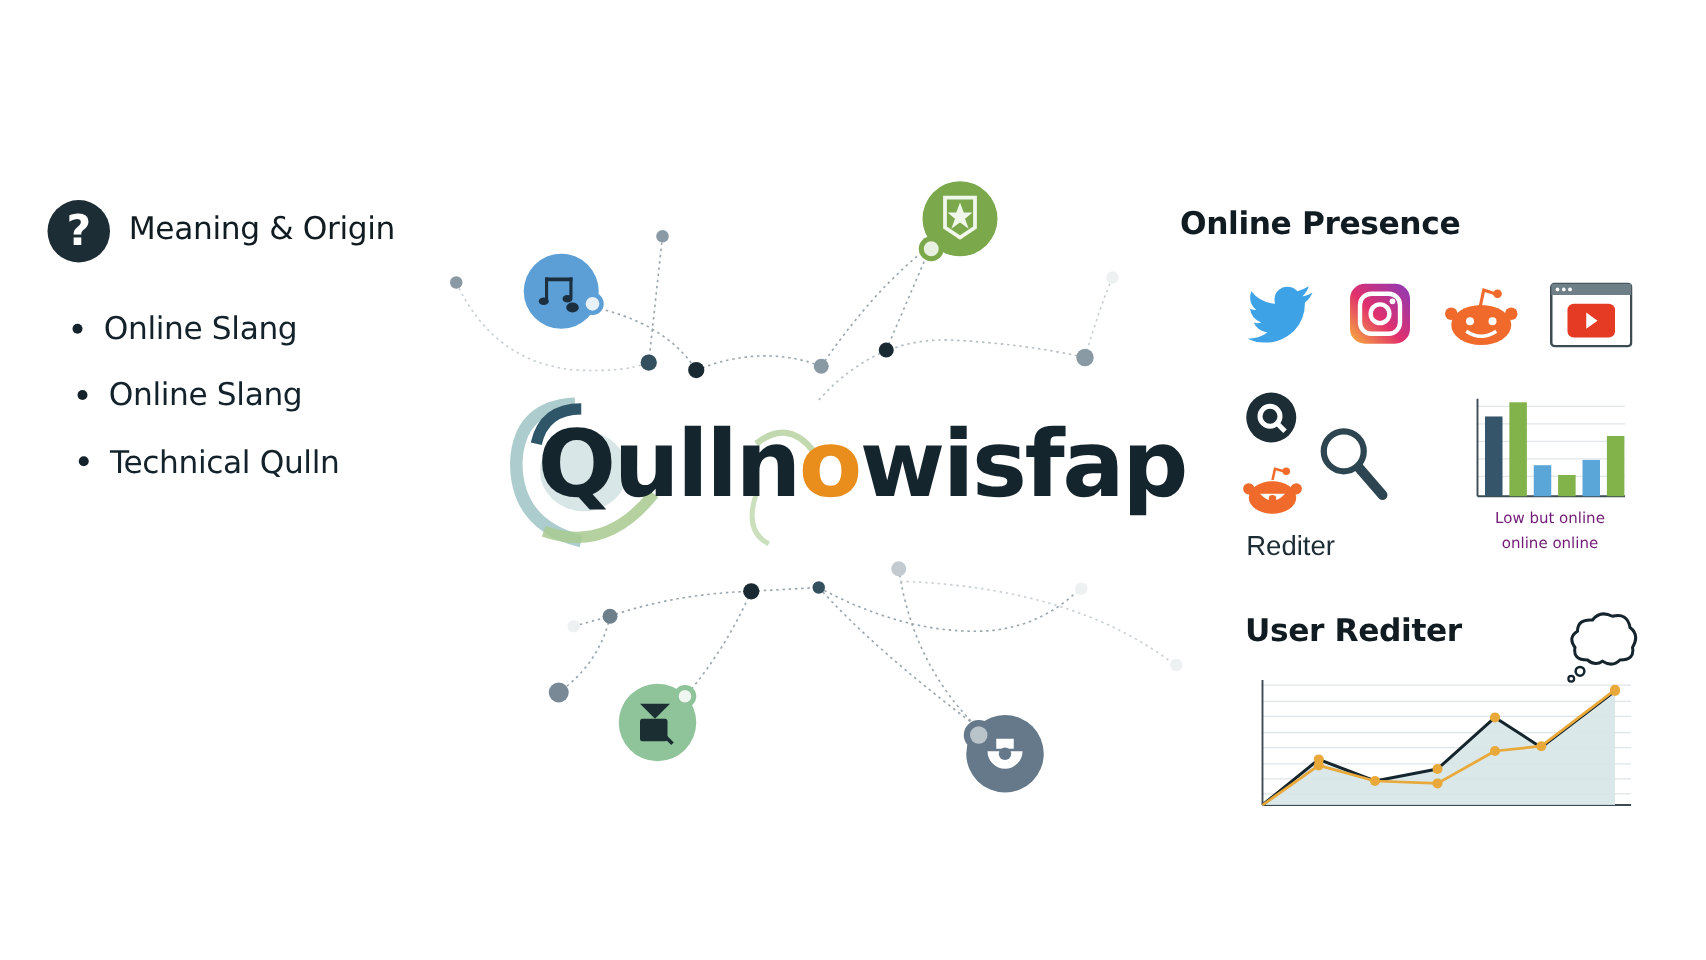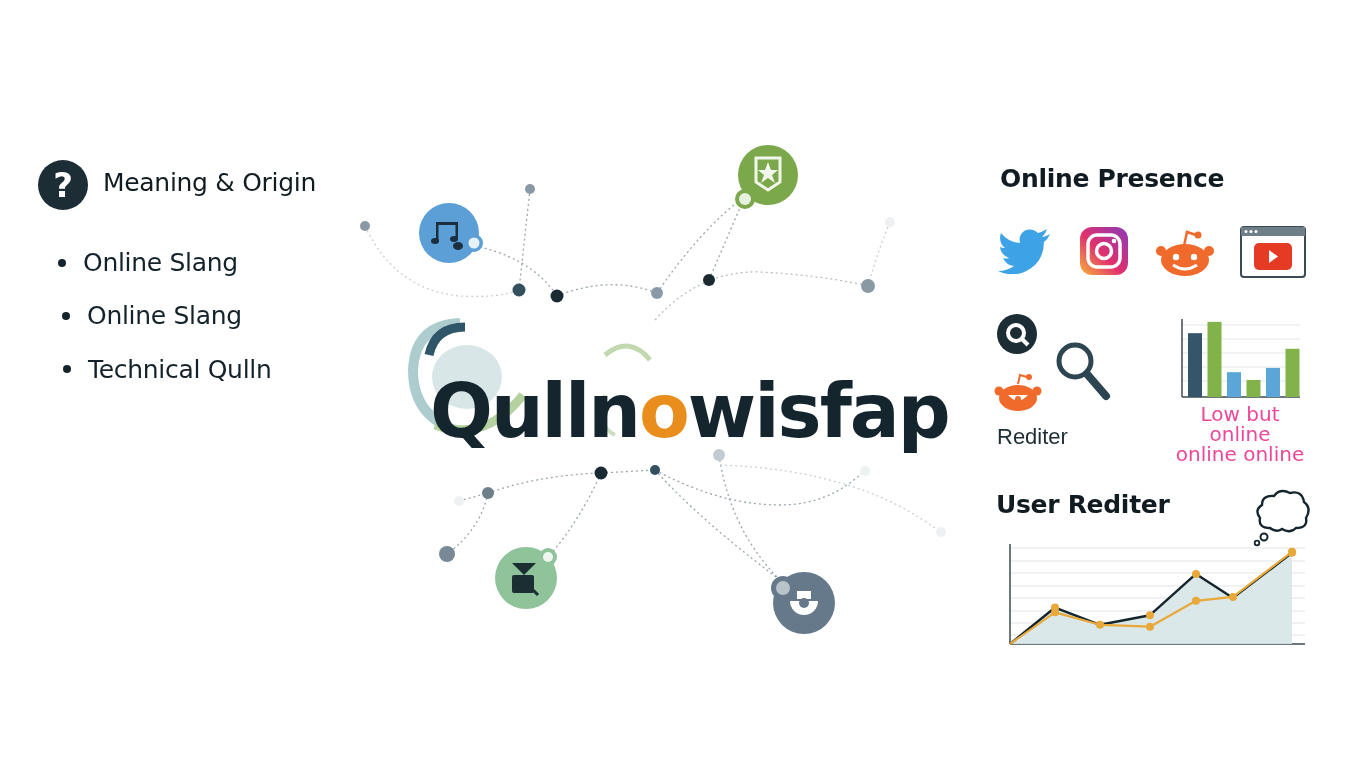--- a/index.html
+++ b/index.html
@@ -22,28 +22,28 @@
   .bullet-list li {
     font-size:25px; color:#14232b; height:53.3px; display:flex; align-items:center;
     font-family:"DejaVu Sans", sans-serif; letter-spacing:-0.3px;
   }
   .bullet-list li .dot { width:8px; height:8px; border-radius:50%; background:#14232b; margin-right:17px; flex:none; }
 
   
   .net-svg { left:0; top:0; }
   .brand {
     left:430px; top:335px; font-size:74px; font-weight:700; color:#15252d;
-    font-family:"DejaVu Sans", sans-serif; letter-spacing:-2px; line-height:1;margin-top:39px;
+    font-family:"DejaVu Sans", sans-serif; letter-spacing:-2px; line-height:1;
   }
   .brand .o { color:#e98e1c; }
 
   
   .rp-title { font-size:25px; font-weight:700; color:#111c22; font-family:"DejaVu Sans", sans-serif; letter-spacing:-0.3px; }
   .rediter { left:997px; top:424px; font-size:22px; color:#1d2d35; font-family:Liberation Sans, sans-serif;text-align:center; }
-  .bar-caption { left:1170px; top:404px; width:140px; text-align:center; font-size:20px; line-height:20px; color:#ec4899; font-family:"DejaVu Sans", sans-serif; }
+  .bar-caption { left:1170px; top:404px; width:140px; text-align:center; font-size:12px; line-height:20px; color:#701a75; font-family:"DejaVu Sans", sans-serif; }
 </style>
 </head>
 <body>
 
 <svg class="abs net-svg" width="1365" height="768" viewBox="0 0 1365 768">
   <g fill="none" stroke="#9aa6ad" stroke-width="1.3" stroke-dasharray="2 3">
 
     <path d="M365 226 Q395 290 460 296 Q500 298 519 290" stroke="#c8d0d4"></path>
     <path d="M530 189 L519 290"></path>
     <path d="M465 244 Q530 255 557 296"></path>
@@ -149,21 +149,21 @@
   <li style="padding-left:4px">
       <span class="dot"></span>
       <span>Online Slang</span>
     </li>
   <li style="padding-left:5px">
       <span class="dot"></span>
       <span>Technical Qulln</span>
     </li>
 </ul>
 
-<div class="abs rp-title" style="left:1000px;top:164px">Online Presence</div>
+<div class="abs rp-title" style="left:944px;top:164px">Online Presence</div>
 
 <svg class="abs" style="left:998px;top:228px" width="54" height="46" viewBox="0 0 54 46">
   <path d="M52 6 Q47 9 44 9 Q48 5 49 1 Q44 4 40 5 Q35 0 28 2 Q20 6 22 15 Q10 14 3 5 Q0 14 7 20 Q4 20 2 19 Q3 27 11 30 Q8 31 5 30 Q8 37 16 38 Q9 43 0 43 Q20 52 37 37 Q46 28 46 14 Q50 11 52 6 Z" fill="#3ea2e6"></path>
 </svg>
 
 <svg class="abs" style="left:1079px;top:226px" width="50" height="50" viewBox="0 0 50 50">
   <defs>
     <linearGradient id="ig" x1="0" y1="1" x2="1" y2="0">
       <stop offset="0" stop-color="#f8b33c"></stop>
       <stop offset="0.45" stop-color="#e1306c"></stop>

